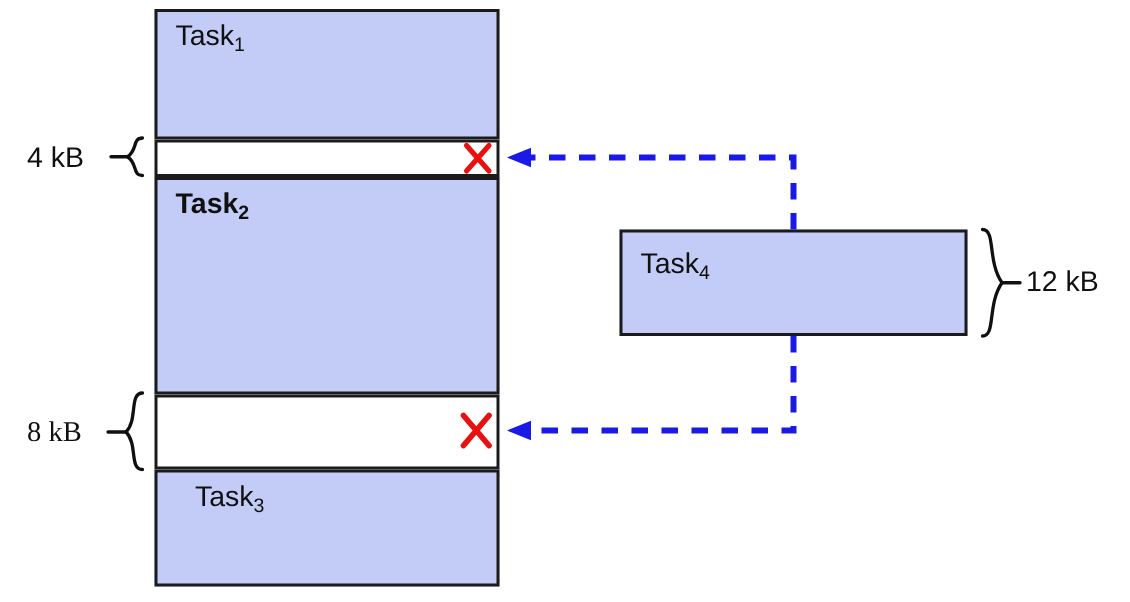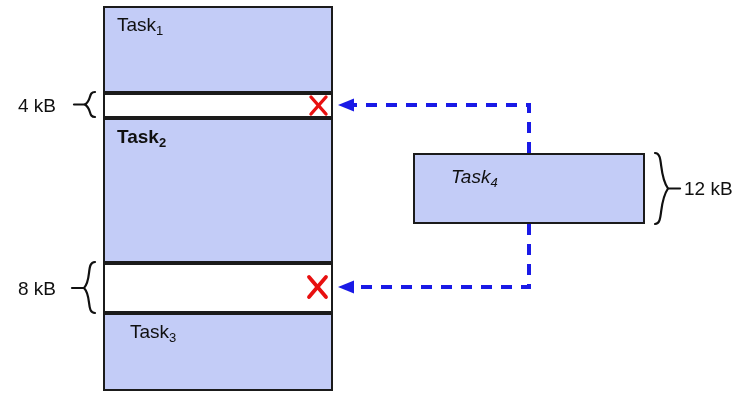--- a/index.html
+++ b/index.html
@@ -90,27 +90,27 @@
   </div>
 
   <div class="mem-gap" style="left:103px; top:263px; width:230px; height:50px;"></div>
 
   <div class="mem-block" style="left:103px; top:313px; width:230px; height:78px;"></div>
   <div class="task-label" style="left:130px; top:322px;">
     <span>Task</span><sub>3</sub>
   </div>
 
   <div class="ext-box" style="left:413px; top:153px; width:232px; height:71px;"></div>
-  <div class="task-label" style="left:451px; top:167px;font-style:italic;">
+  <div class="task-label" style="left:427px; top:167px;">
     <span>Task</span><sub>4</sub>
   </div>
 
   <div class="size-label" style="left:18px; top:96px;">4 kB</div>
 
-  <div class="size-label" style="left:18px; top:279px;">8 kB</div>
+  <div class="size-label" style="left:18px; top:279px;font-family:Liberation Serif, serif;">8 kB</div>
 
   <div class="size-label" style="left:684px; top:179px;">12 kB</div>
 
   <svg id="vectors" viewBox="0 0 753 401">
 
     <g>
       <path d="M 95 92
                C 88 92, 92 100, 85 104.5
                C 92 109, 88 117, 95 117" fill="none" stroke="#101010" stroke-width="2.2" stroke-linecap="round"></path>
       <line x1="74" y1="104.5" x2="85" y2="104.5" stroke="#101010" stroke-width="2.2" stroke-linecap="round"></line>

